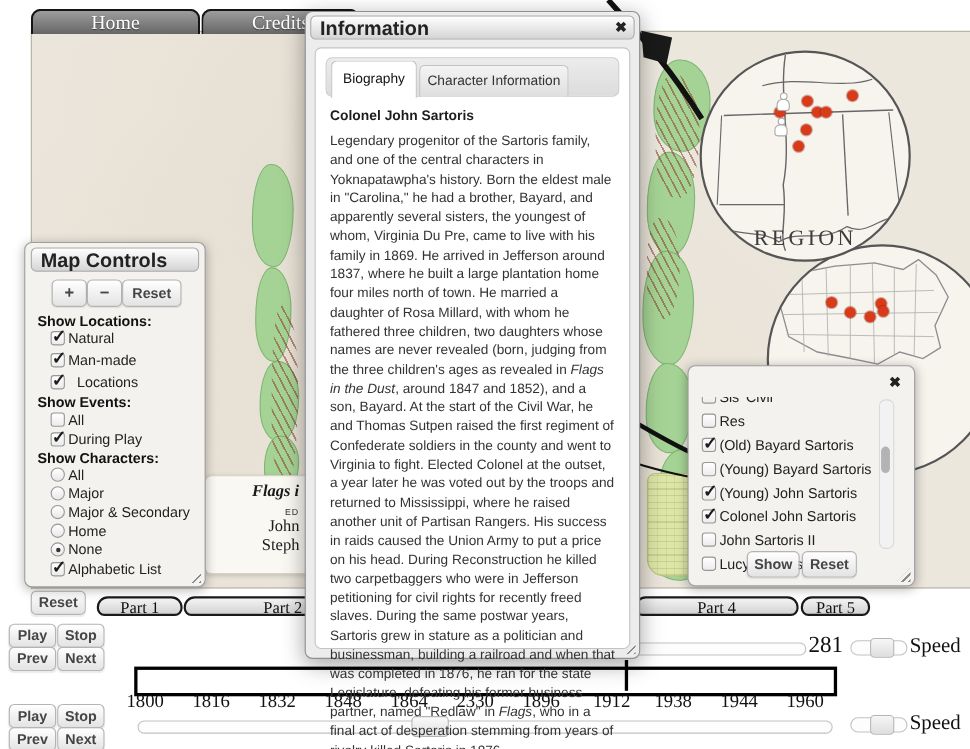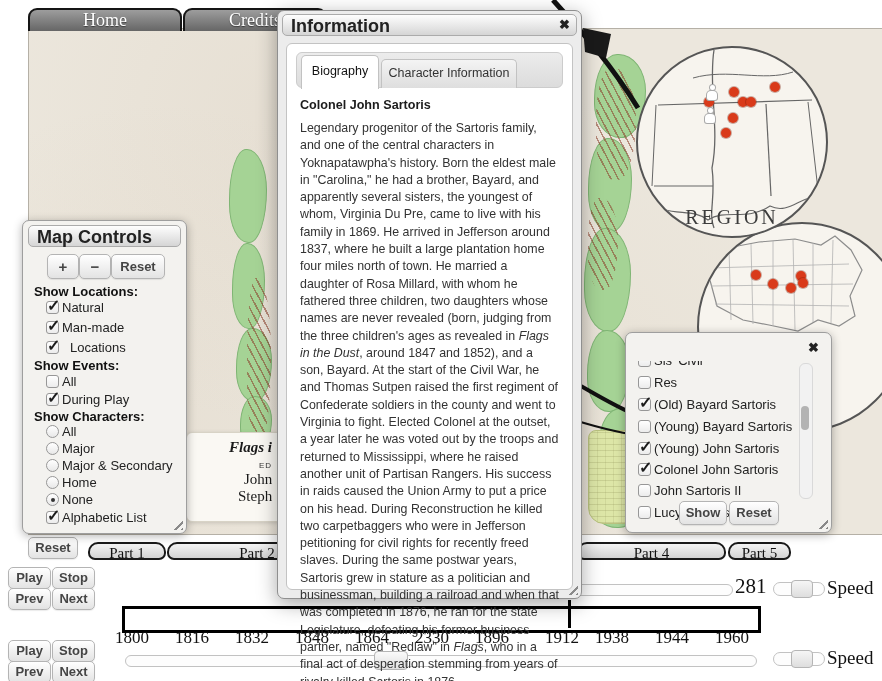--- a/index.html
+++ b/index.html
@@ -102,21 +102,21 @@
   .slider-track{position:absolute;height:10px;background:#fdfdfd;border:1px solid #c2c2c2;border-radius:6px;cursor:pointer;}
   .slider-thumb{position:absolute;width:32px;height:17px;background:linear-gradient(#fafafa,#e0e0e0);
     border:1px solid #b5b5b5;border-radius:4px;cursor:grab;}
   .speed-track{position:absolute;width:50px;height:12px;background:#fdfdfd;border:1px solid #c2c2c2;border-radius:7px;cursor:pointer;}
   .speed-thumb{position:absolute;width:20px;height:16px;background:linear-gradient(#f6f6f6,#dedede);
     border:1px solid #b5b5b5;border-radius:4px;cursor:grab;}
   .timeline-rect{position:absolute;left:122px;top:606px;width:633px;height:21px;background:#fff;border:3px solid #000;cursor:pointer;}
   .timeline-tick{position:absolute;left:568px;top:600px;width:3px;height:28px;background:#000;cursor:ew-resize;}
   .yl{position:absolute;top:628px;width:56px;text-align:center;font-size:17px;color:#111;}
   .y0{left:104px;} .y1{left:164px;} .y2{left:224px;} .y3{left:284px;} .y4{left:344px;} .y5{left:404px;}
-  .y6{left:464px;} .y7{left:534px;} .y8{left:584px;} .y9{left:644px;} .y10{left:704px;}
+  .y6{left:464px;} .y7{left:517px;text-align:right;} .y8{left:584px;} .y9{left:644px;} .y10{left:704px;}
 </style>
 </head>
 <body>
 
 <div class="stage">
 
   <div class="abs map-surface"></div>
 
   <div class="gblob" style="left:229px;top:149px;width:36px;height:92px;"></div>
   <div class="gblob" style="left:232px;top:243px;width:31px;height:84px;"></div>

